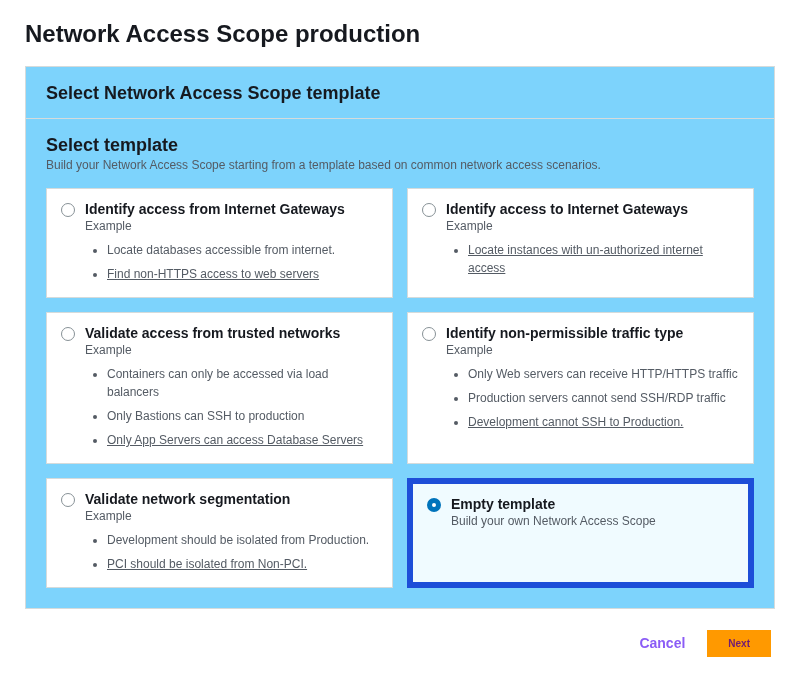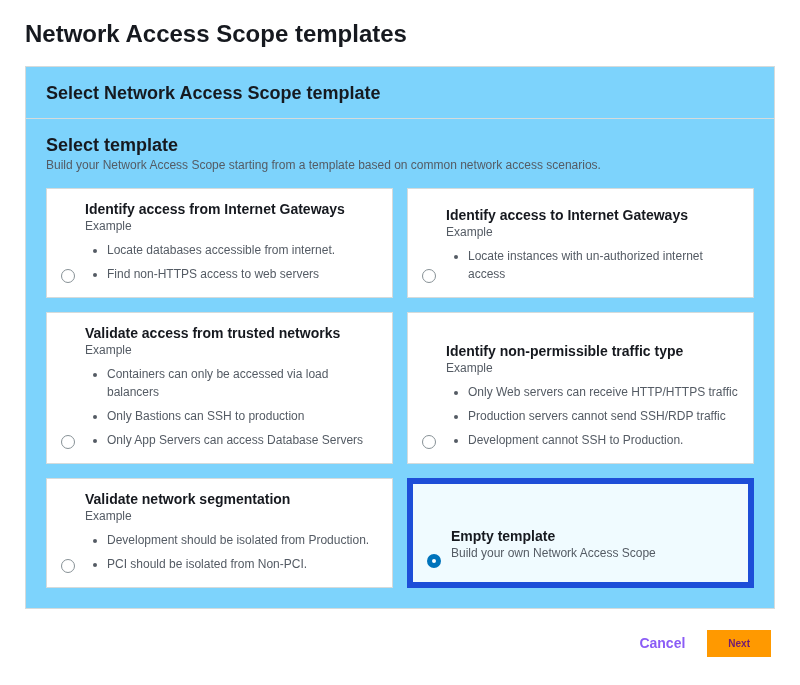--- a/index.html
+++ b/index.html
@@ -51,21 +51,20 @@
       gap: 14px;
     }
     .card {
       border: 1px solid #d5dbdb;
       padding: 12px 14px 14px 14px;
       display: flex;
       gap: 10px;
       cursor: pointer;
       background: #fff;
       min-height: 100px;
-      align-items: flex-end;
     }
     .card.selected {
       border: 6px solid #1d4ed8;
       background: #f0fbff;
     }
     .radio {
       width: 14px;
       height: 14px;
       min-width: 14px;
       border: 1px solid #879196;
@@ -96,20 +95,21 @@
       padding-left: 22px;
     }
     ul.examples li {
       font-size: 12px;
       color: #545b64;
       line-height: 1.5;
       margin-bottom: 6px;
     }
     ul.examples li:last-child {
       margin-bottom: 0;
+      text-decoration: underline;
     }
     .footer {
       display: flex;
       justify-content: flex-end;
       align-items: center;
       gap: 18px;
       padding: 18px 4px 2px 4px;
     }
     .btn-cancel {
       background: none;
@@ -126,21 +126,21 @@
       color: #701a75;
       font-size: 10px;
       font-weight: 700;
       padding: 7px 20px;
       cursor: pointer;
     }
   </style>
 </head>
 <body>
 
-<h1 class="page-title">Network Access Scope templates</h1>
+<h1 class="page-title">Network Access Scope production</h1>
 
 <div class="panel">
   <div class="panel-header">
     <h2>Select Network Access Scope template</h2>
   </div>
   <div class="panel-body">
     <div class="section-title">Select template</div>
     <div class="section-desc">Build your Network Access Scope starting from a template based on common network access scenarios.</div>
 
     <div class="grid">

